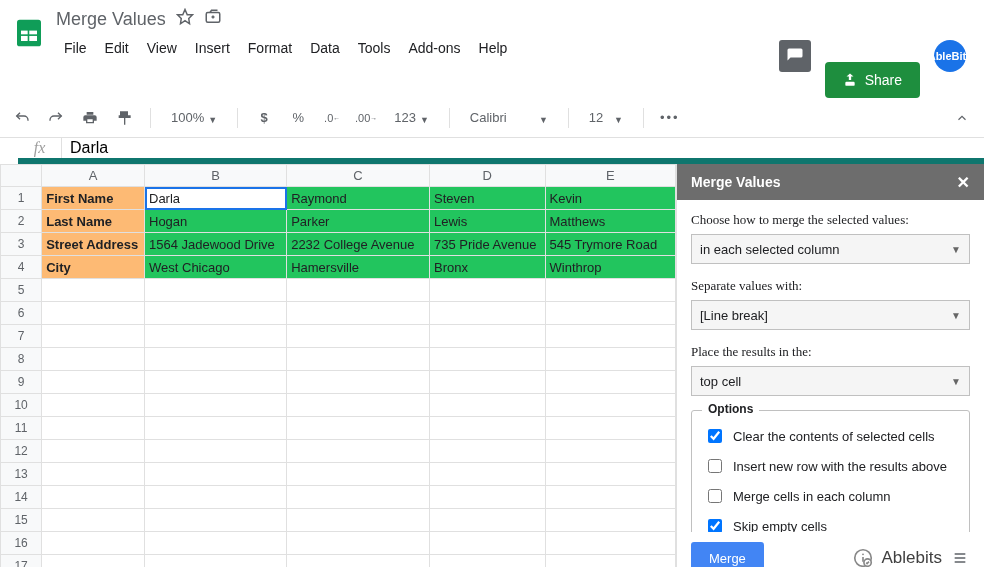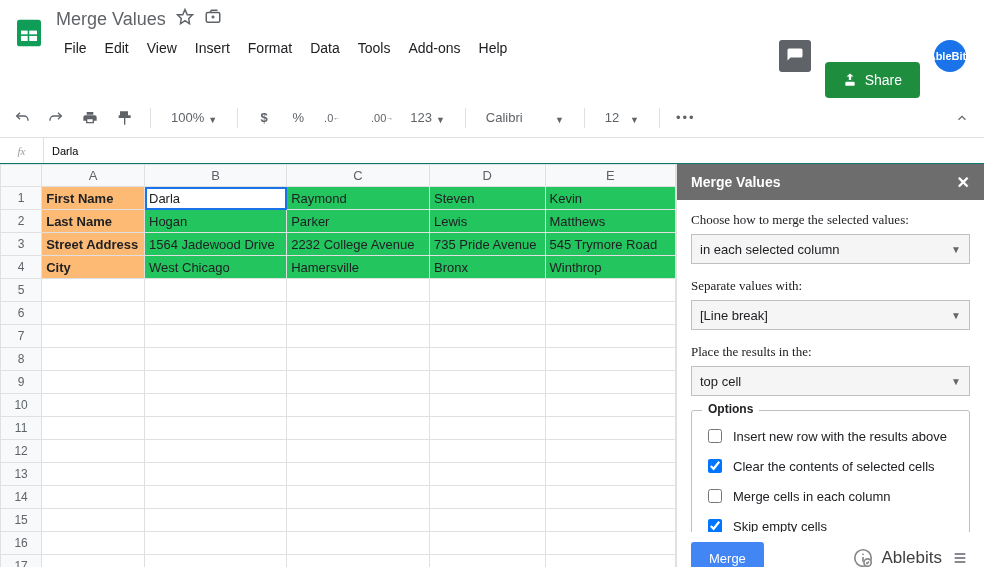--- a/index.html
+++ b/index.html
@@ -19,21 +19,21 @@
   .comments-btn { width: 32px; height: 32px; background: #5f6368; border-radius: 3px; display:flex;align-items:center;justify-content:center; color:#fff; }
   .share-btn { background: #1e8e3e; color: #fff; border: none; border-radius: 4px; height: 36px; padding: 0 18px; font-size: 14px; font-weight: 500; display:flex;align-items:center;gap:8px; cursor:pointer;margin-top:48px; }
   .avatar { width: 32px; height: 32px; border-radius: 50%; background: #1a73e8; color:#fff; font-size:11px; font-weight:700; display:flex;align-items:center;justify-content:center; }
 
   .toolbar { display:flex; align-items:center; height: 40px; padding: 0 10px; border-bottom: 1px solid #e0e0e0; gap: 10px; font-size:13px; color:#5f6368; }
   .tool-sep { width:1px; height:20px; background:#e0e0e0; margin:0 4px; }
   .toolbar .tbtn { width:24px; height:24px; display:flex;align-items:center;justify-content:center; cursor:pointer; border-radius:3px; color:#5f6368; }
   .toolbar .tsel { display:flex;align-items:flex-end;gap:4px; cursor:pointer; padding:0 6px;}
   .toolbar .tsel .caret { font-size:9px; }
 
-  .fxbar { display:flex; align-items:center; height: 26px; border-bottom:1px solid #0f766e; font-size:11px; }
+  .fxbar { display:flex; align-items:center; height: 26px; border-bottom:6px solid #0f766e; font-size:16px;margin-left:18px; }
   .fx-label { width: 44px; text-align:center; font-style:italic; color:#9e9e9e; font-family: serif; border-right:1px solid #e0e0e0; height:100%; display:flex;align-items:center;justify-content:center; }
   .fx-value { padding-left: 8px; }
 
   .main { display:flex; height: 420px; }
   .sheet-area { width: 676px; overflow:hidden; position:relative; display:flex; flex-direction:column; }
   .grid { border-collapse:collapse; table-layout:fixed; font-size:13px; color:#202124; }
   .grid th.corner { width:44px; background:#f8f9fa; border:1px solid #e0e0e0; }
   .grid th.colh { background:#f8f9fa; border:1px solid #e0e0e0; color:#5f6368; font-weight:400; height:22px; }
   .grid th.rowh { width:44px; background:#f8f9fa; border:1px solid #e0e0e0; color:#5f6368; font-weight:400; text-align:center; font-size:12px;}
   .grid td { border:1px solid #e0e0e0; padding: 3px 4px; height:23px; white-space:nowrap; overflow:visible; }
@@ -156,21 +156,21 @@
       <span>100%</span>
       <span class="caret">▼</span>
     </div>
   <div class="tool-sep"></div>
   <div class="tbtn" style="font-weight:700;">$</div>
   <div class="tbtn">%</div>
   <div class="tbtn" style="font-size:11px;">
       <span>.0</span>
       <sub style="font-size:7px;">←</sub>
     </div>
-  <div class="tbtn" style="font-size:11px;margin-left:16px;">
+  <div class="tbtn" style="font-size:11px;">
       <span>.00</span>
       <sub style="font-size:7px;">→</sub>
     </div>
   <div class="tsel">
       <span>123</span>
       <span class="caret">▼</span>
     </div>
   <div class="tool-sep"></div>
   <div class="tsel" style="width:90px;justify-content:space-between;">
       <span>Calibri</span>
@@ -383,26 +383,26 @@
       <div class="panel-block">
         <div class="panel-label">Place the results in the:</div>
         <div class="panel-select">
             <span>top cell</span>
             <span class="caret">▼</span>
           </div>
       </div>
       <div class="options-box">
         <div class="options-title">Options</div>
         <label class="opt-row">
+            <input type="checkbox" checked="" style="">
+            <span>Clear the contents of selected cells</span>
+          </label>
+        <label class="opt-row">
             <input type="checkbox" style="">
             <span>Insert new row with the results above</span>
-          </label>
-        <label class="opt-row">
-            <input type="checkbox" checked="" style="">
-            <span>Clear the contents of selected cells</span>
           </label>
         <label class="opt-row">
             <input type="checkbox" style="">
             <span>Merge cells in each column</span>
           </label>
         <label class="opt-row">
             <input type="checkbox" checked="" style="">
             <span>Skip empty cells</span>
           </label>
 

